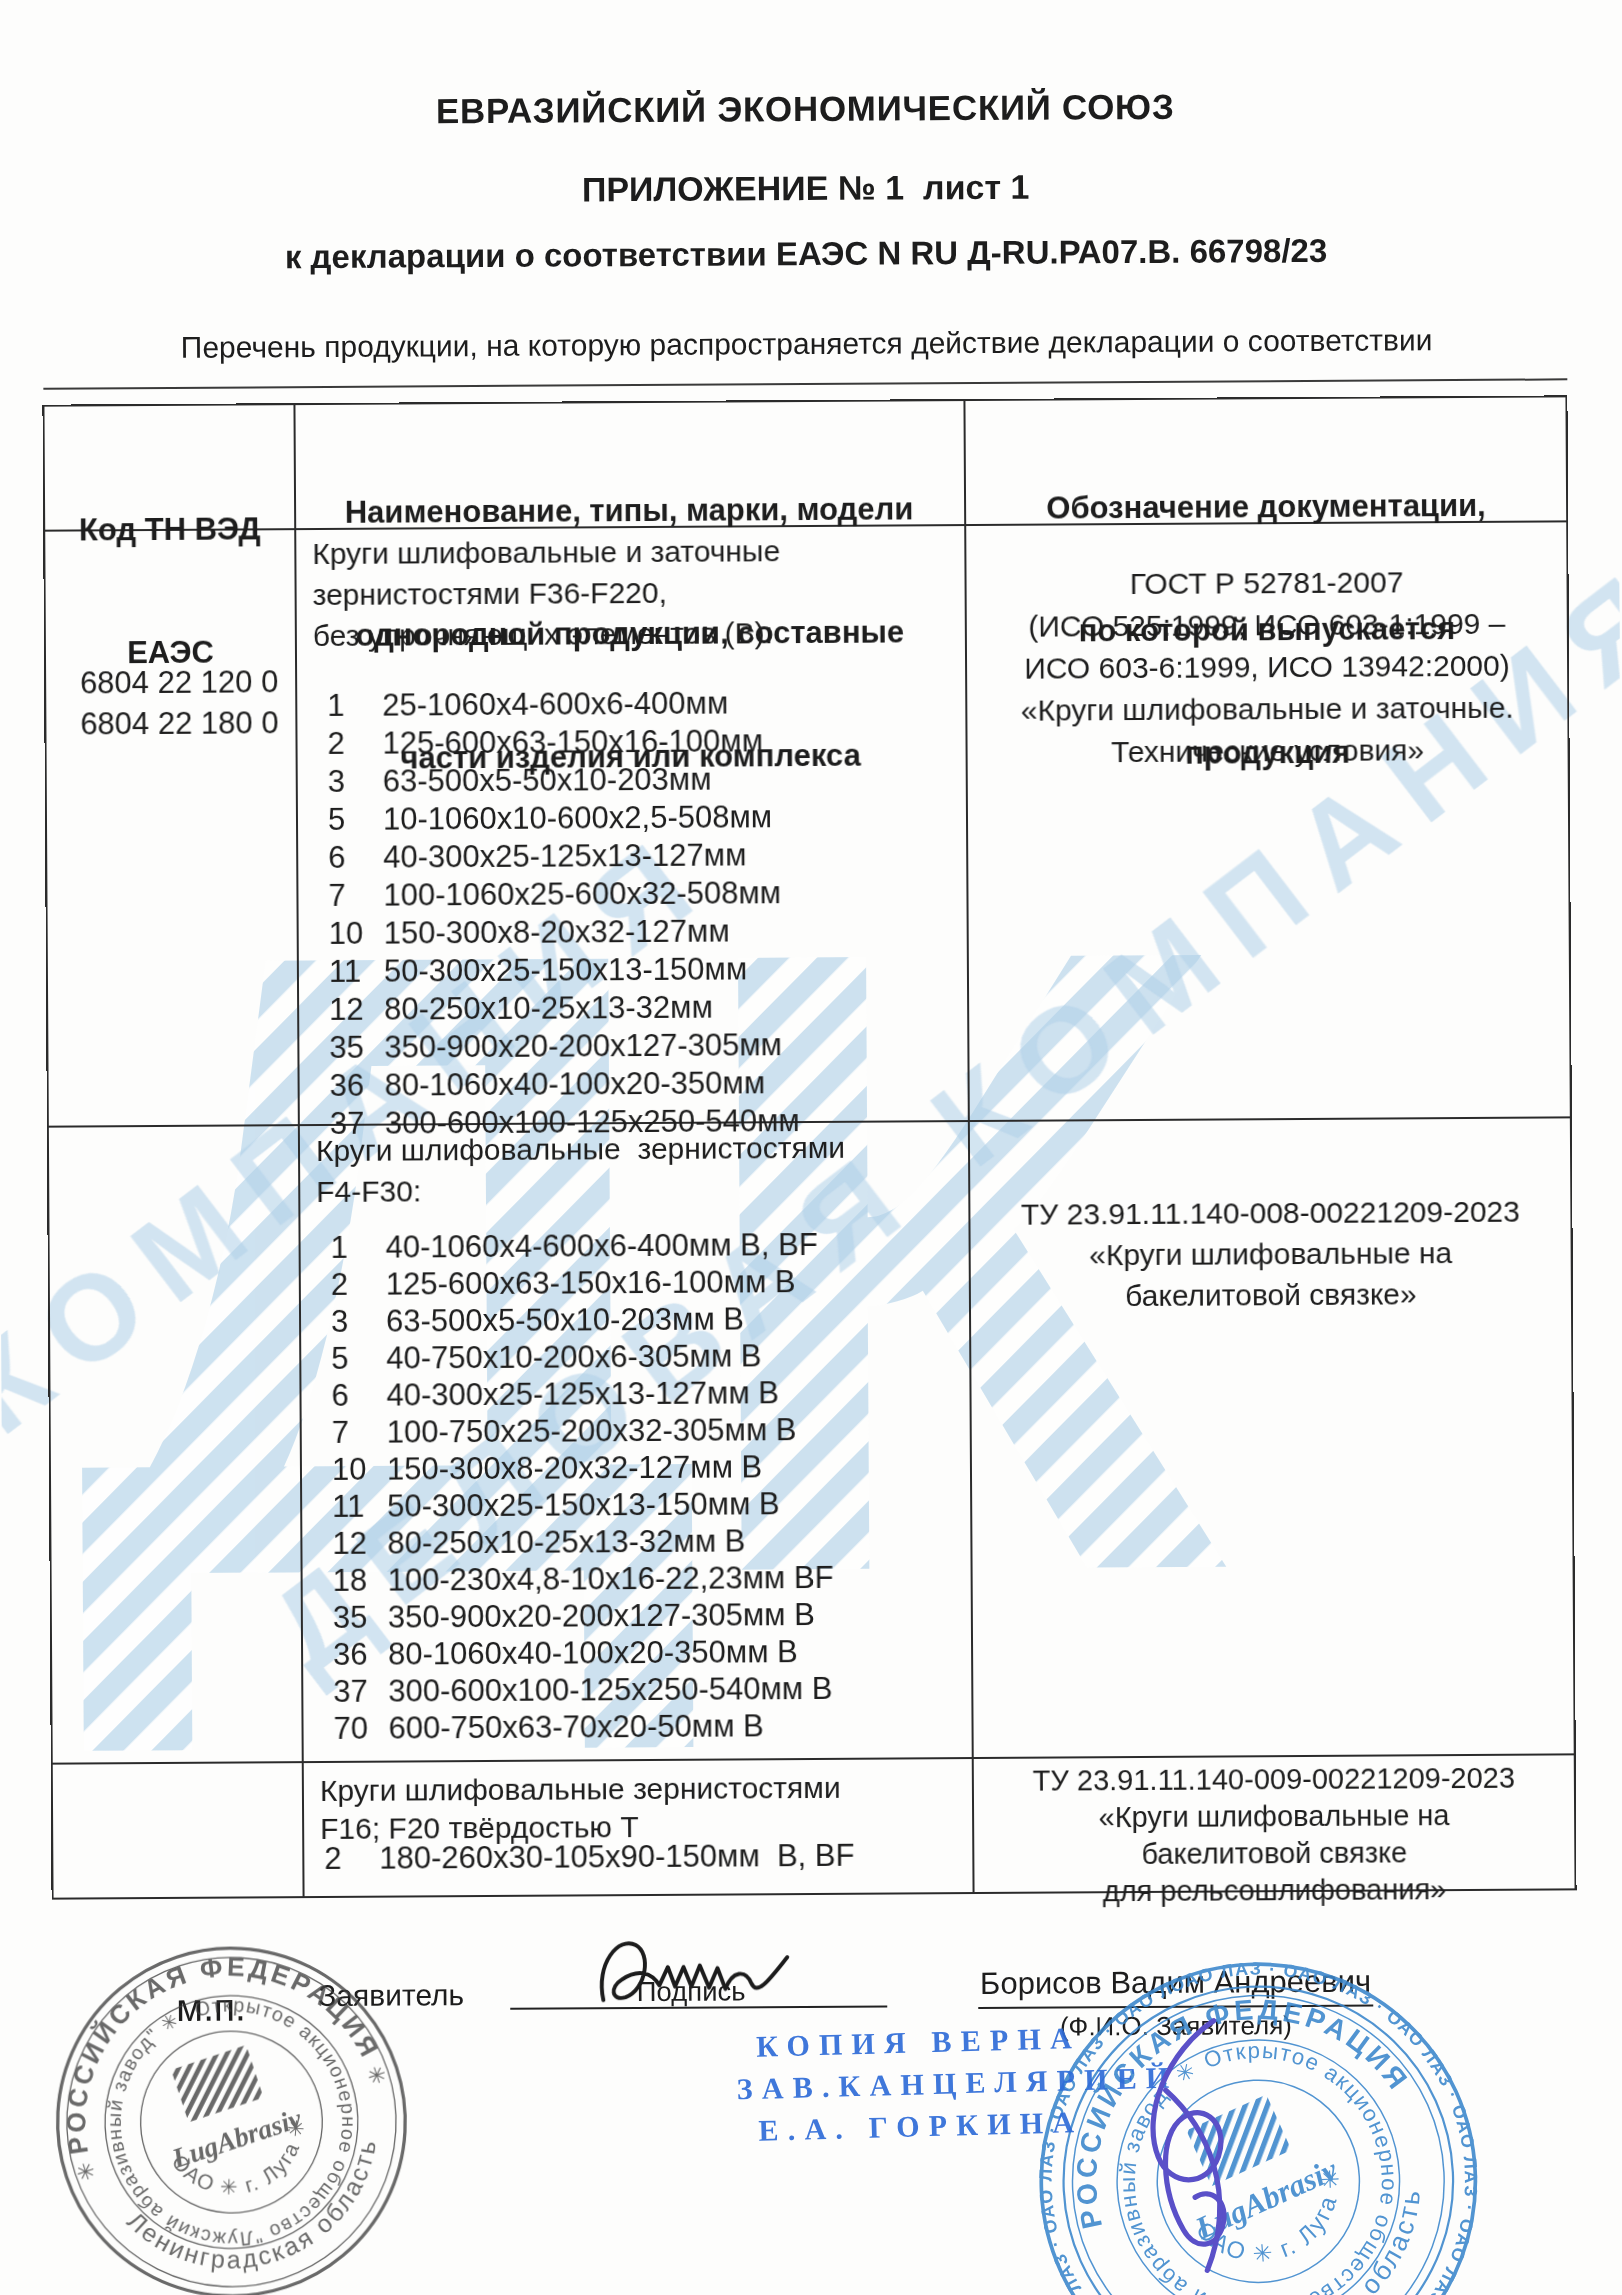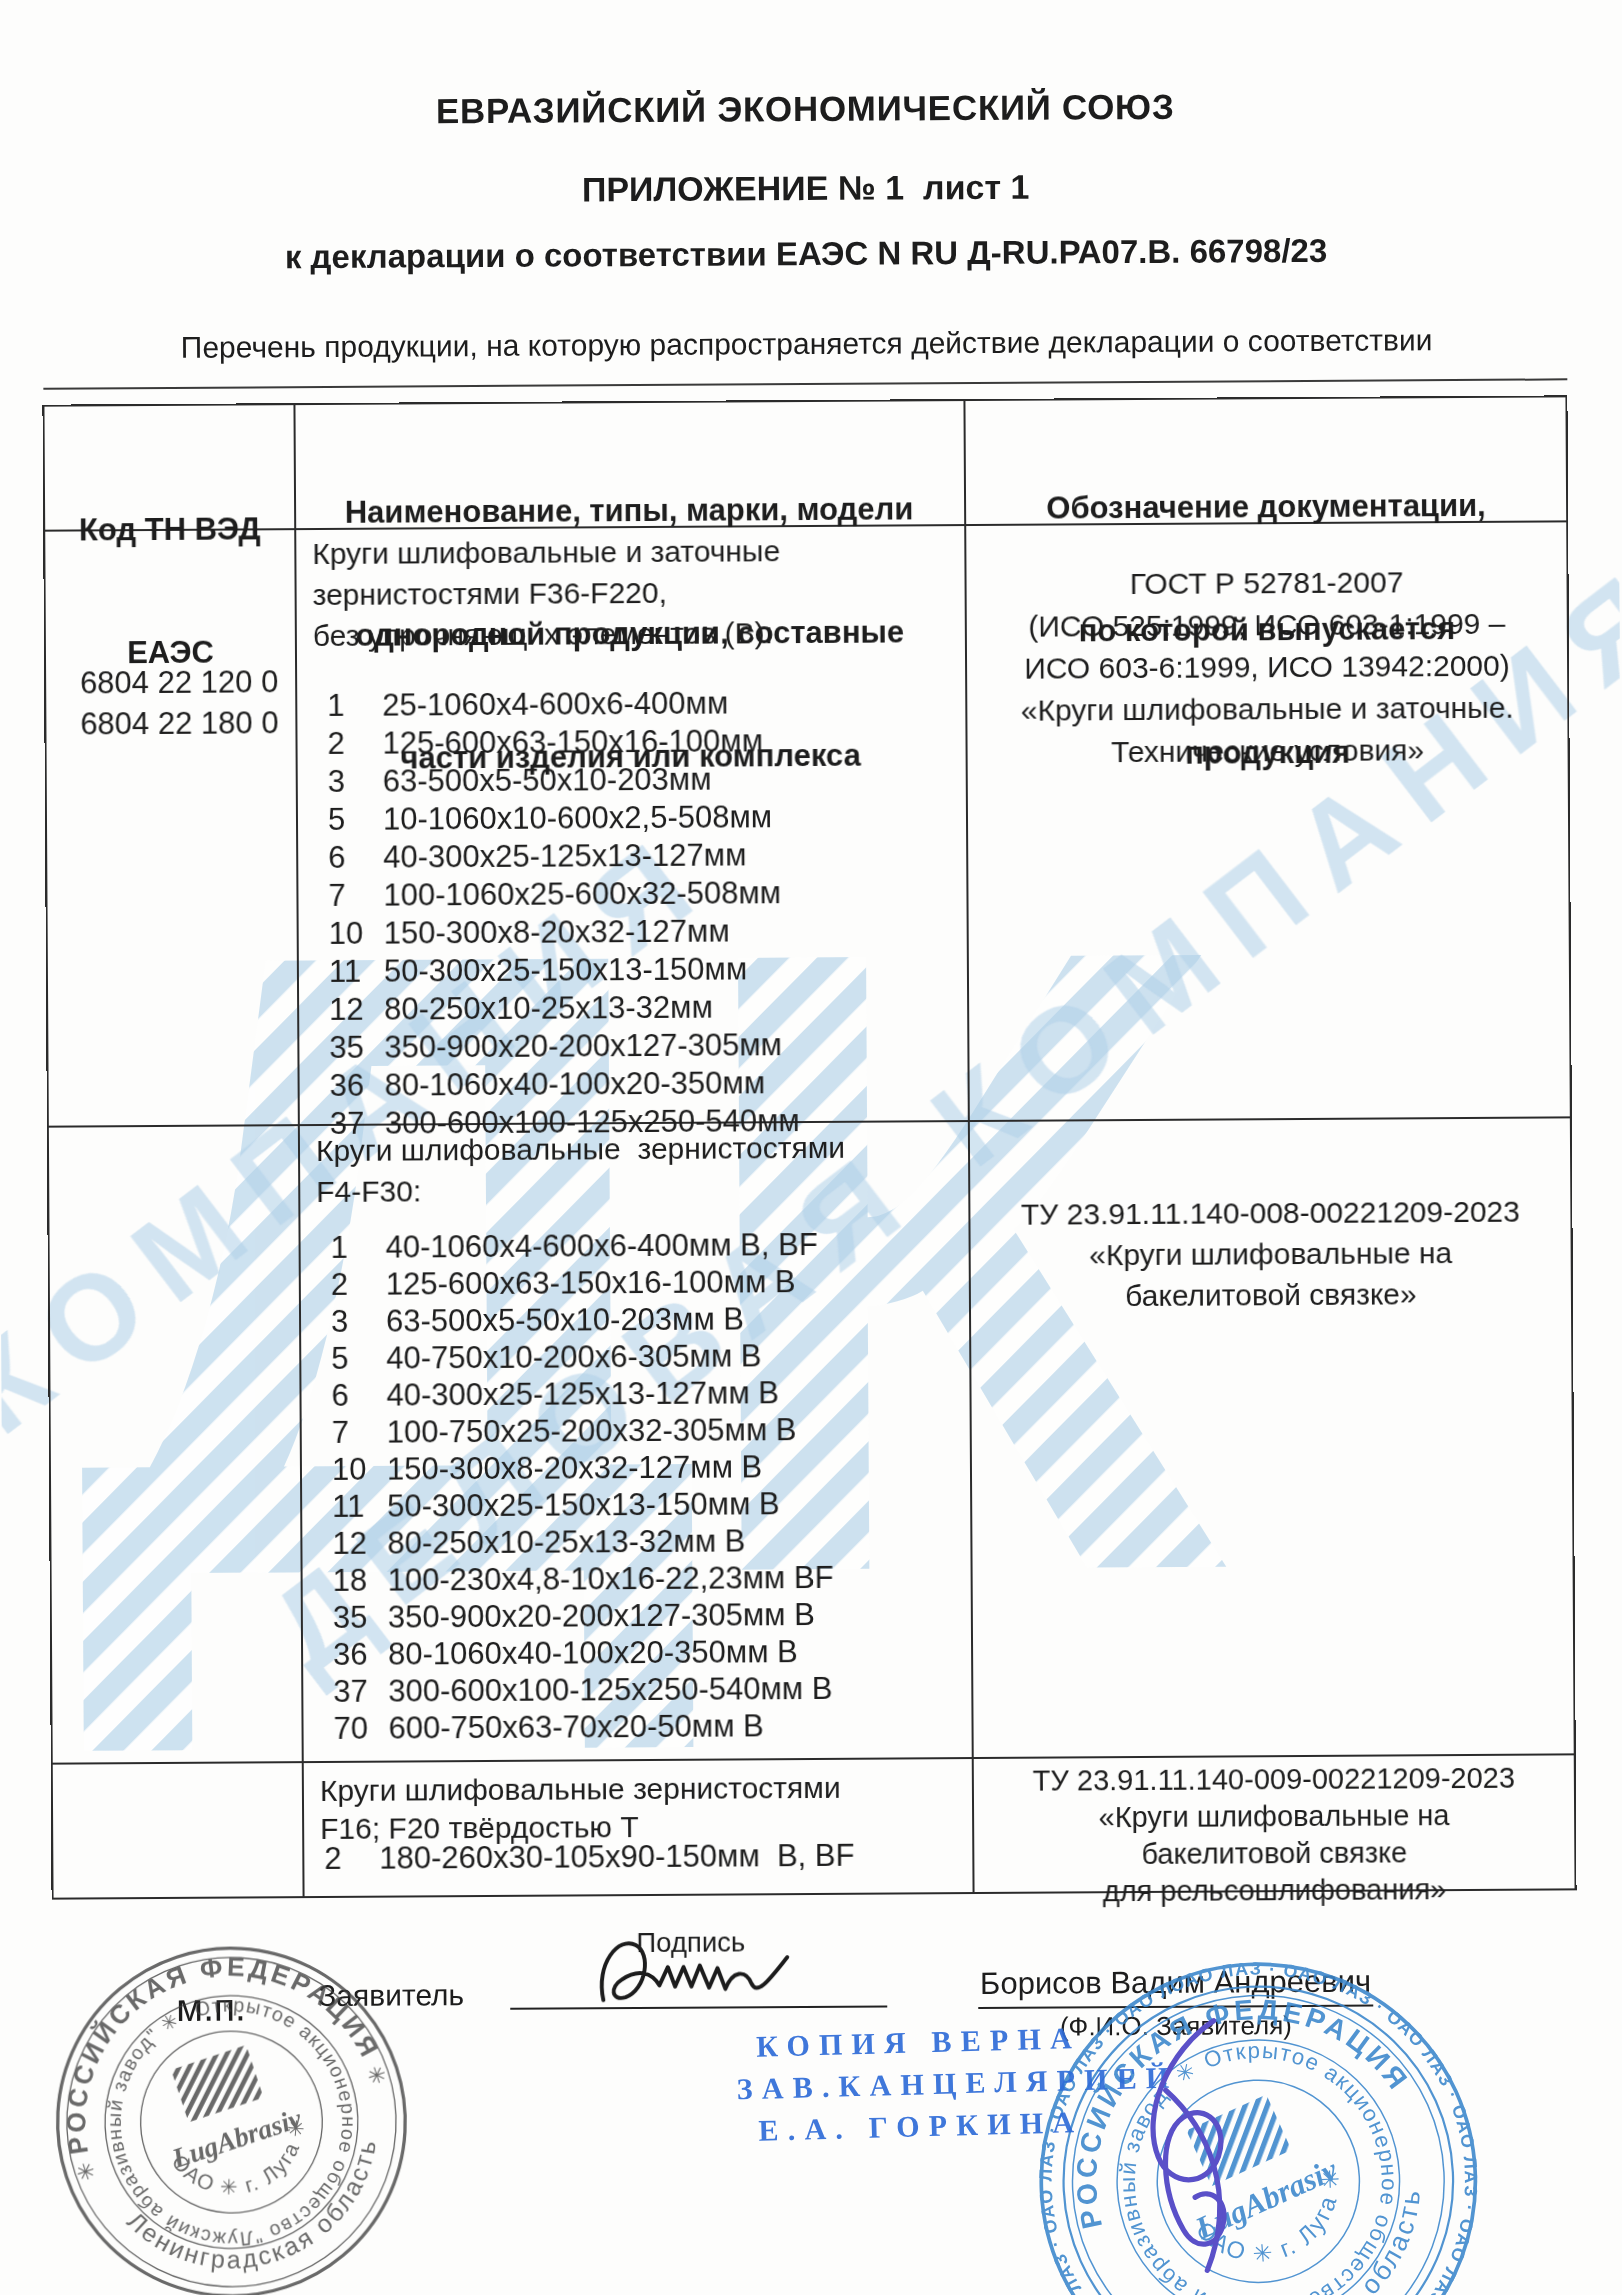--- a/index.html
+++ b/index.html
@@ -52,21 +52,21 @@
   .dl-r1{left:921px;width:600px;top:163px;}
   .dl-r2{left:921px;width:600px;top:793px;line-height:41px;}
   .dl-r3{left:921px;width:600px;top:1362px;line-height:37px;font-size:29px;}
   .dline{white-space:pre-wrap;}
   .tline{white-space:pre-wrap;}
 
   
   .mp{left:171px;top:1982px;font-size:39px;}
   .applicant{left:313px;top:1976px;font-size:30px;}
   .sigline{left:505px;top:2006px;width:377px;height:2px;background:#222;}
-  .siglabel{left:613px;top:1912px;width:146px;font-size:27.5px;text-align:center;margin-top:14px;}
+  .siglabel{left:613px;top:1961px;width:146px;font-size:27.5px;text-align:center;margin-top:14px;}
   .fio{left:973px;top:1967px;width:395px;font-size:31px;text-align:center;padding-bottom:5.2px;border-bottom:2px solid #222;}
   .fiolabel{left:973px;top:2013px;width:395px;font-size:26px;text-align:center;}
 
   .copystamp{left:731px;top:2022px;width:366px;color:#2f6cd8;font-family:"Liberation Serif",serif;
              font-weight:bold;font-size:30px;line-height:42px;text-align:center;letter-spacing:9.2px;
              transform:rotate(-1.2deg);opacity:.92;}
 
   .wm{left:0;top:0;z-index:0;}
   .layer1{z-index:1;}
   .stamp{z-index:2;}

